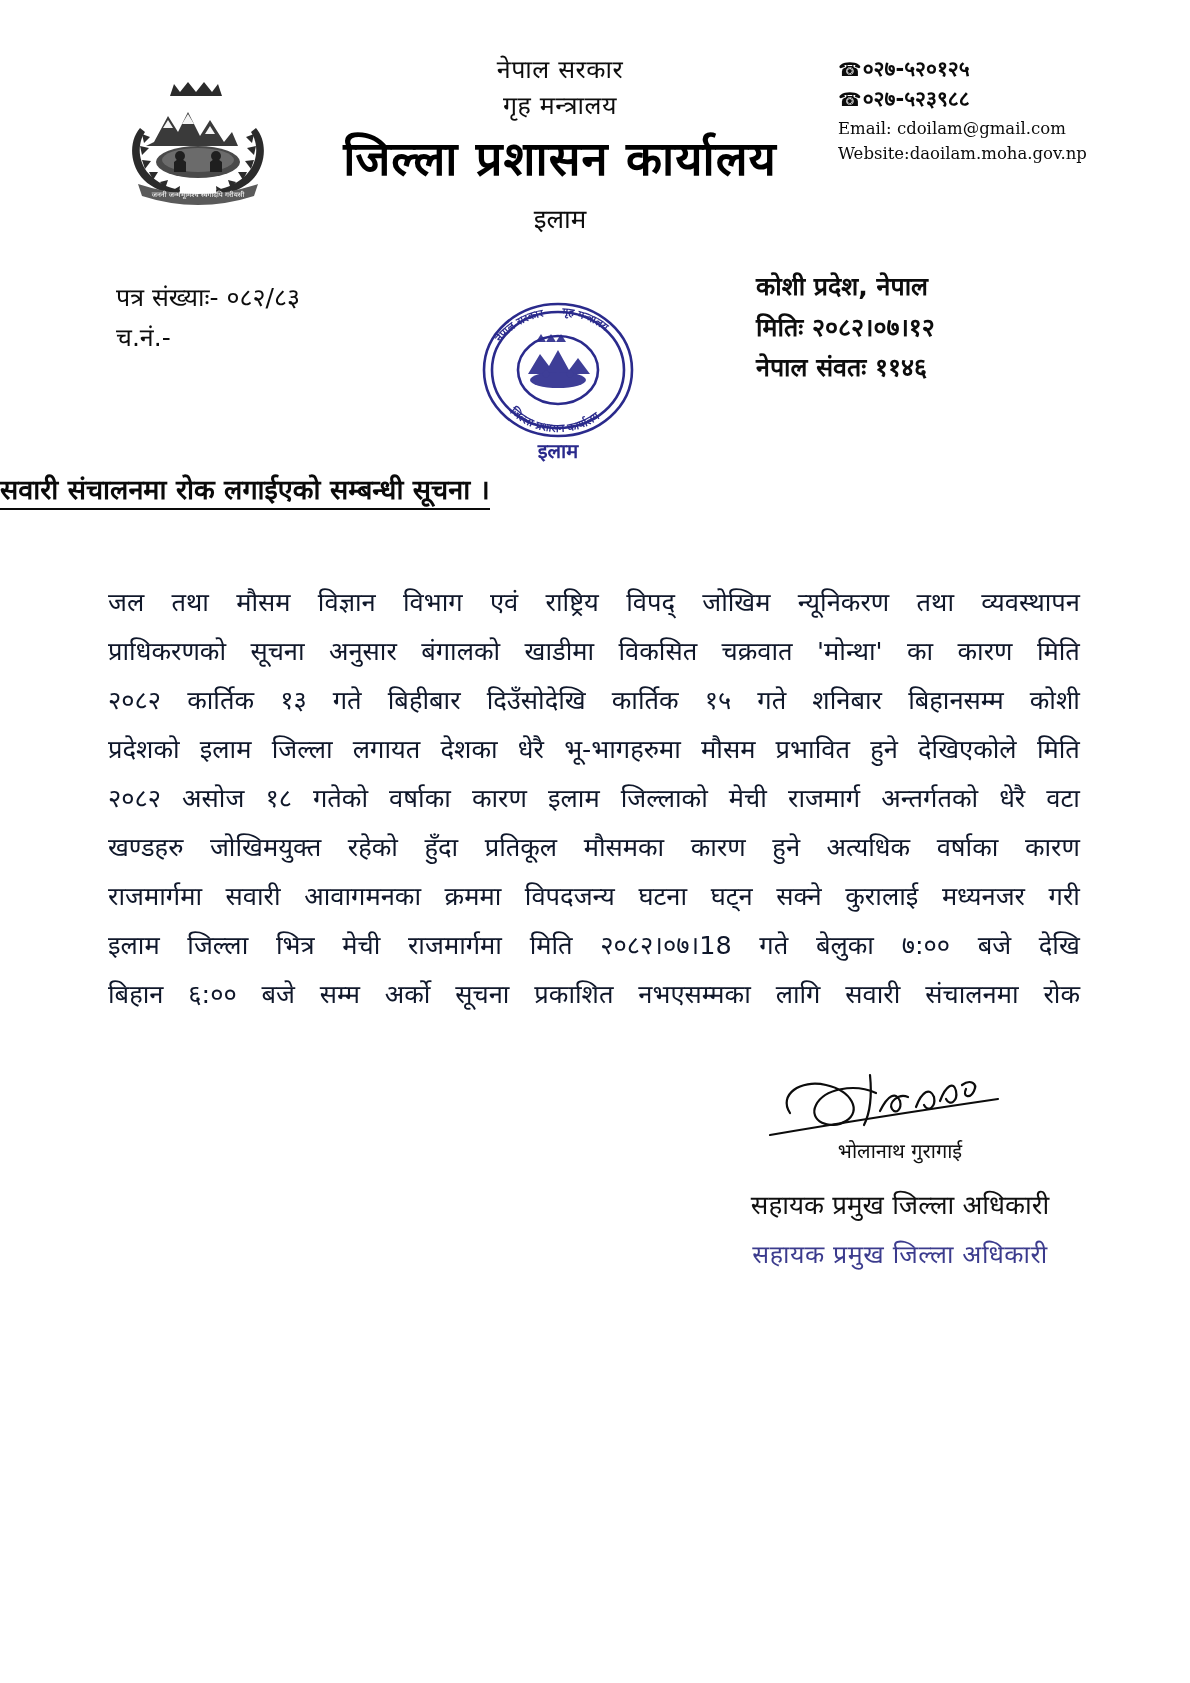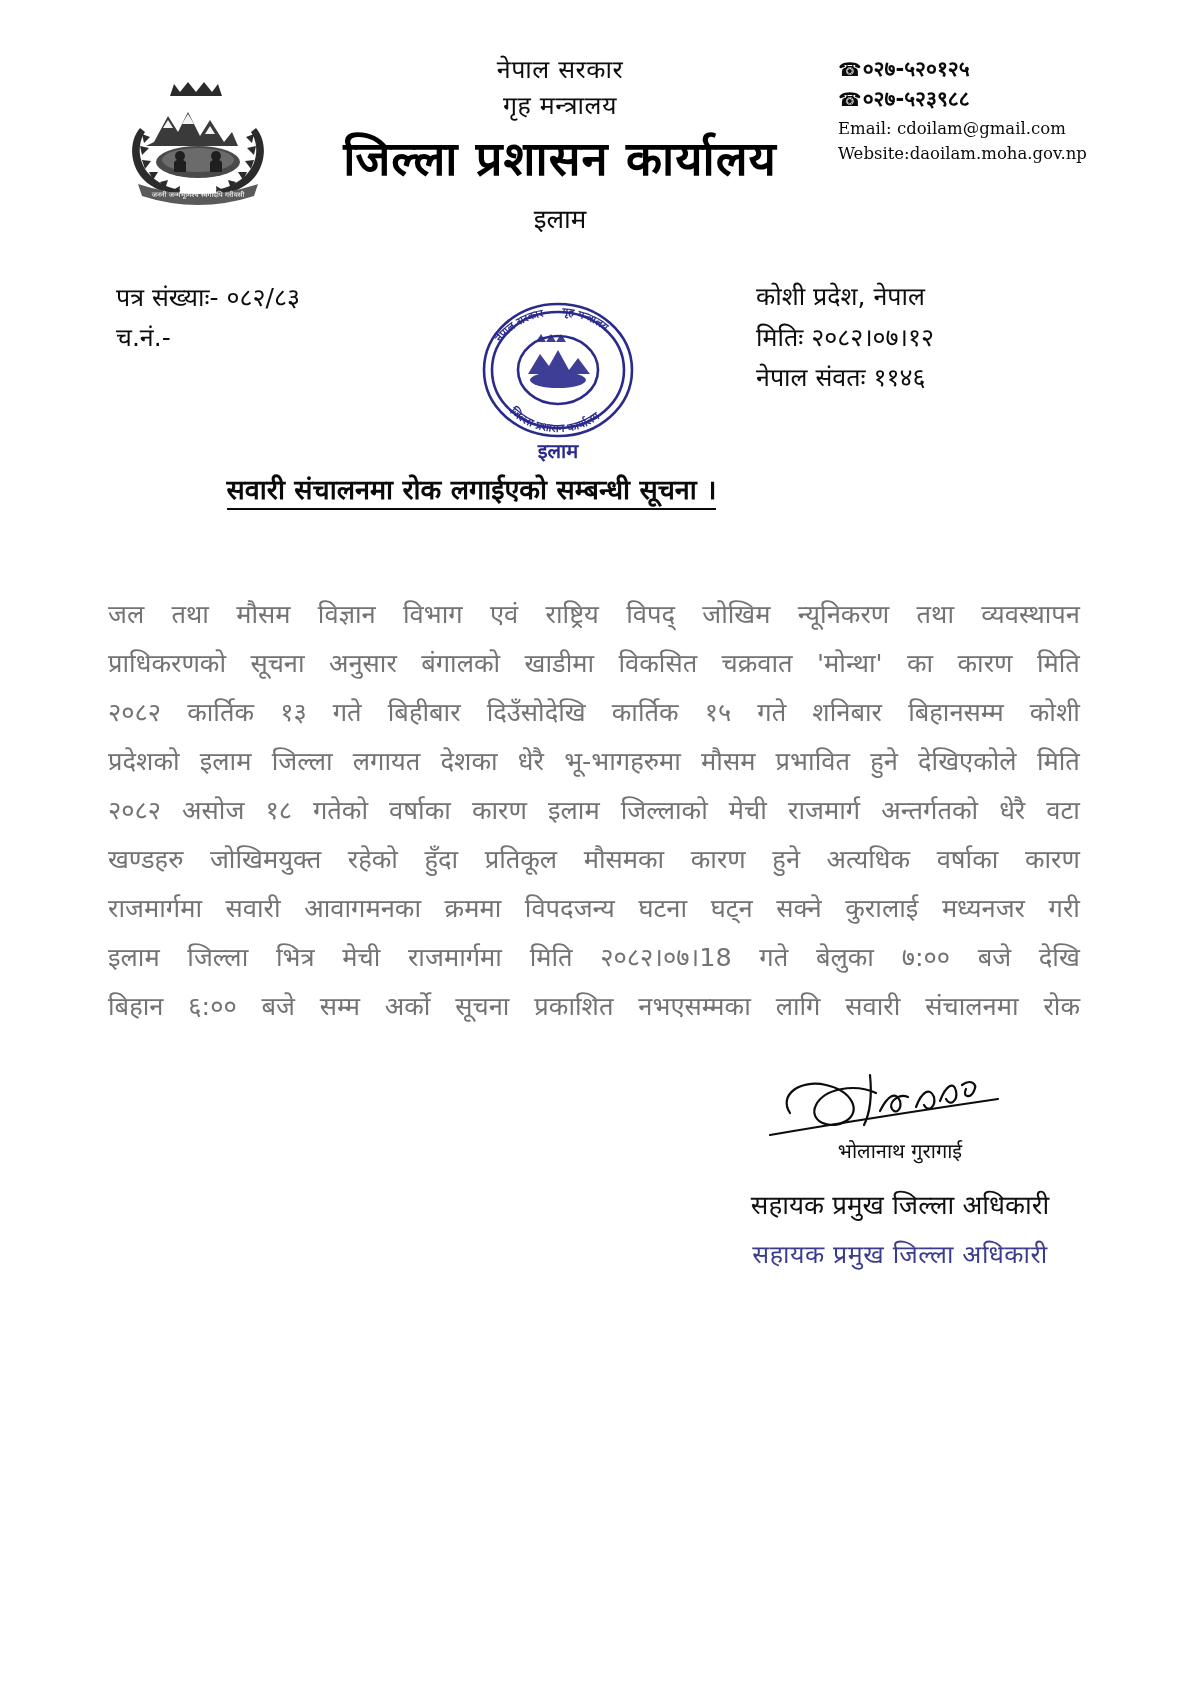--- a/index.html
+++ b/index.html
@@ -85,22 +85,23 @@
   .meta-left {
     position: absolute;
     left: 108px; top: 278px;
     line-height: 1.6;
     margin-left: 8px;
   }
   .meta-left div { font-size: 25px; color: #0d0d0d; white-space: nowrap; }
 
   .meta-right {
     position: absolute;
-    left: 756px; top: 277px;
+    left: 756px; top: 267px;
     line-height: 1.62;
+    font-weight: bold;
   }
   .meta-right div { font-size: 25px; color: #0d0d0d; white-space: nowrap; }
 
   
   .seal {
     position: absolute;
     left: 458px; top: 282px;
     width: 200px; height: 170px;
   }
   .seal-label {
@@ -111,45 +112,45 @@
     font-size: 20px;
     font-weight: bold;
     color: #2a2a8c;
   }
 
   
   .subject {
     position: absolute;
     left: 0; top: 470px;
     width: 943px;
-    text-align: center;
+    text-align: left;
   }
   .subject span {
     font-size: 27px;
     font-weight: bold;
     color: #0a0a0a;
     border-bottom: 2px solid #0a0a0a;
     padding-bottom: 3px;
   }
 
   
   .body-text {
     position: absolute;
     left: 108px; top: 578px;
     width: 972px;
   }
   .body-line {
     font-size: 25.5px;
-    color: #737373;
+    color: #0f172a;
     line-height: 1.0;
     height: 49px;
     display: flex;
     justify-content: space-between;
     white-space: nowrap;
-    align-items: flex-end;
+    align-items: center;
   }
   .body-line.last { display: block; }
   .body-line > span { display: inline-block; }
 
   
   .signature-area {
     position: absolute;
     left: 700px; top: 1055px;
     width: 400px;
     text-align: center;

